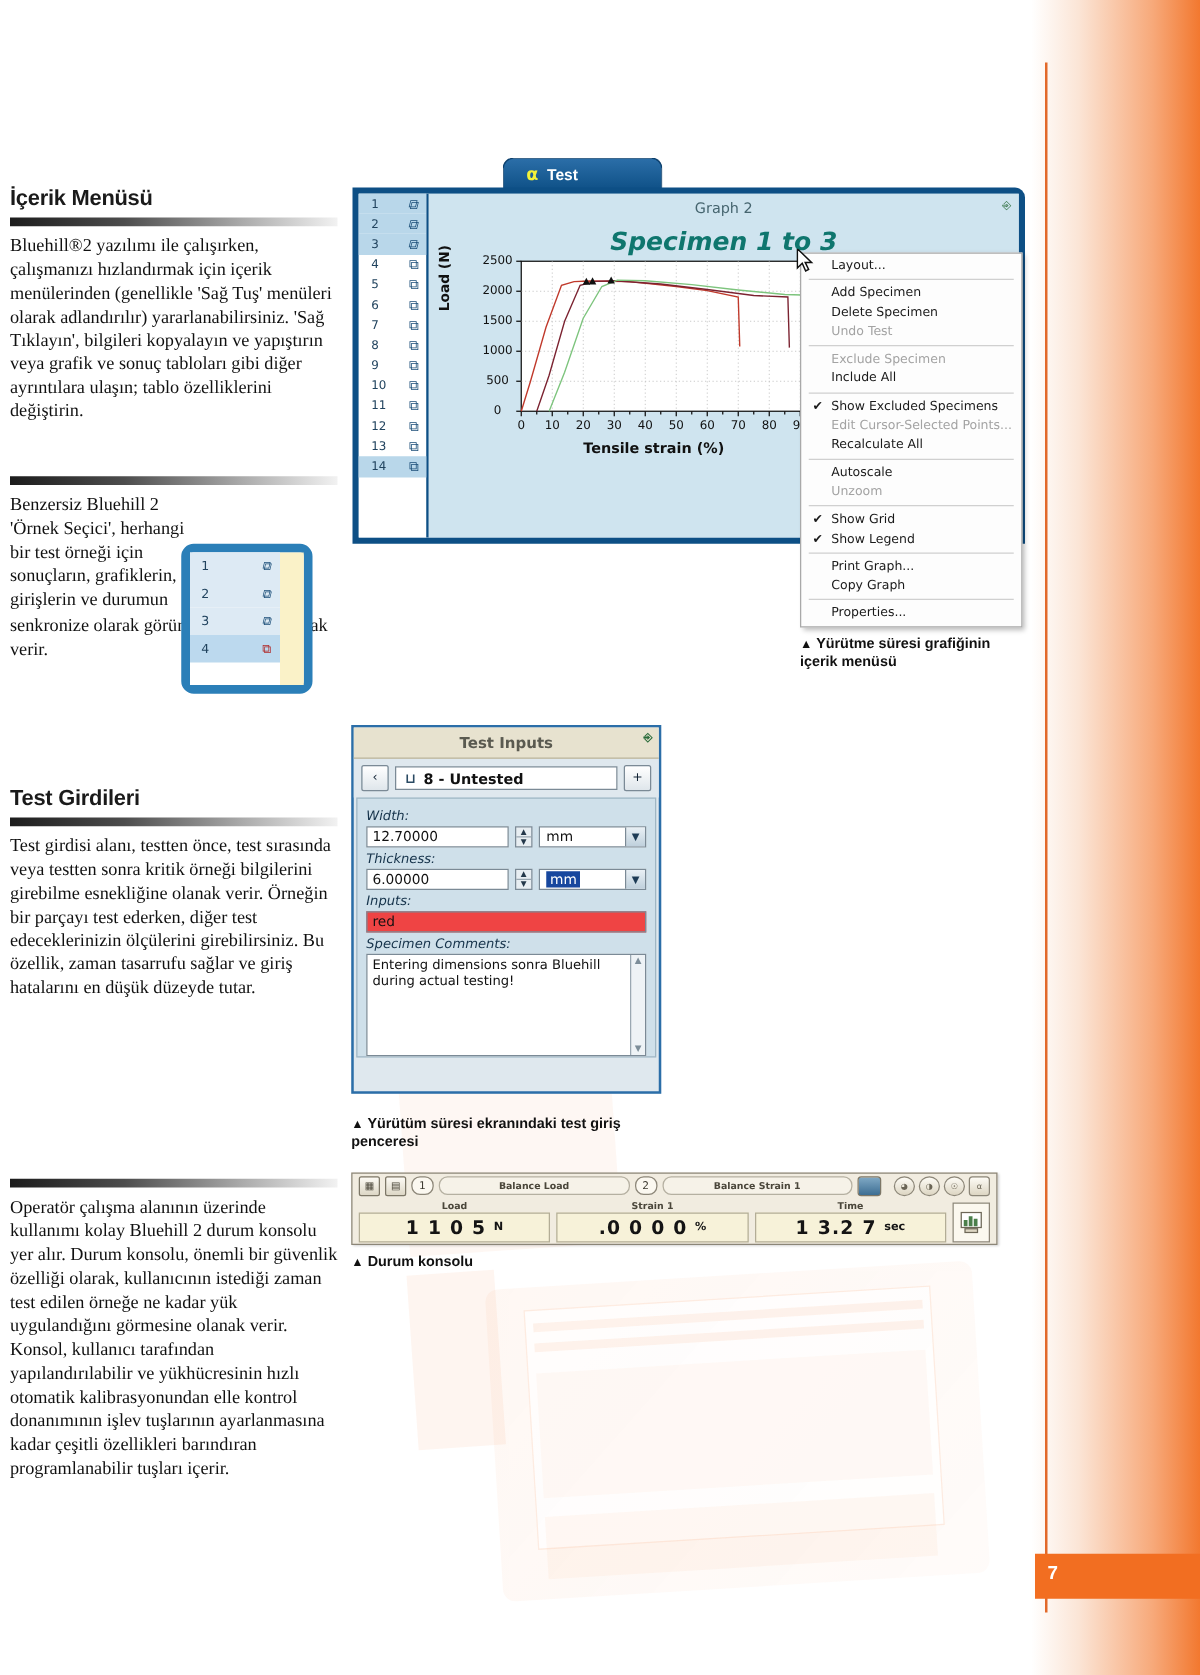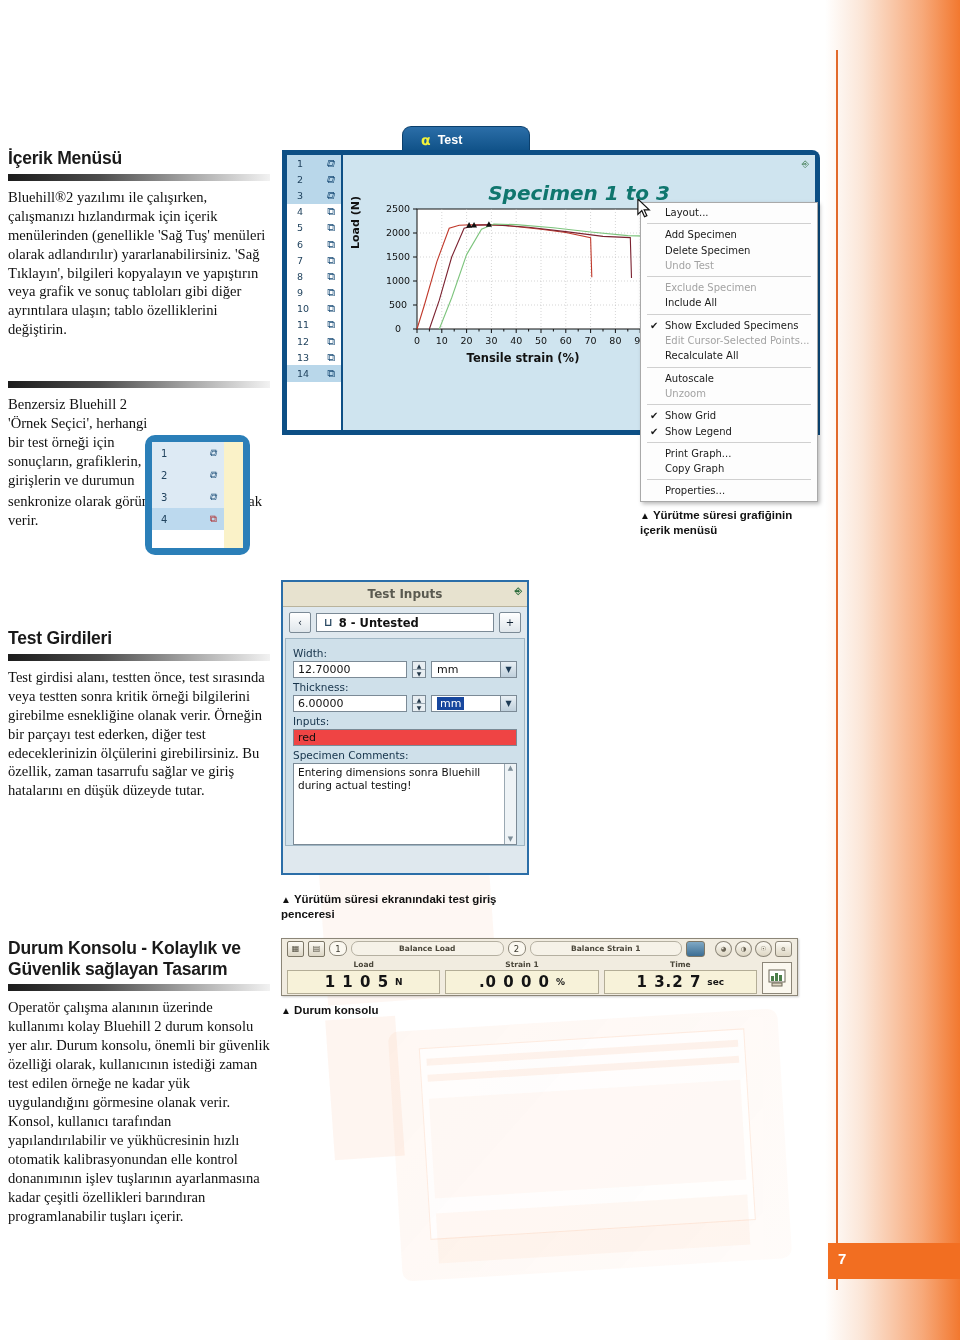--- a/index.html
+++ b/index.html
@@ -158,21 +158,21 @@
     width:20px;height:19px;border:1px solid #7b8a96;background:linear-gradient(#fff,#dfe6eb);
     font-size:10px;display:flex;align-items:center;justify-content:center;color:#123;
     border-radius:2px;
   }
   .ti-specbox{
     flex:1;height:19px;background:#fff;border:1px solid #7b8a96;
     display:flex;align-items:center;gap:6px;padding-left:7px;box-sizing:border-box;
     font-size:11.5px;font-weight:bold;color:#111;
   }
   .ti-fields{padding:5px 7px 0 7px;background:#cfe0ea;margin:0 2px;border:1px solid #9fb6c4;}
-  .fl{font-size:10.5px;color:#15324a;margin:3px 0 2px;}
+  .fl{font-size:10.5px;color:#15324a;margin:3px 0 2px;font-style:italic;}
   .frow{display:flex;align-items:stretch;gap:5px;margin-bottom:1px;}
   .fin{
     flex:1;height:17px;background:#fff;border:1px solid #7b8a96;
     font-size:11px;color:#111;padding:1px 0 0 4px;box-sizing:border-box;
   }
   .spin{width:12px;border:1px solid #7b8a96;background:#e8eef2;display:flex;flex-direction:column;}
   .spin div{flex:1;display:flex;align-items:center;justify-content:center;font-size:6px;color:#24384a;}
   .spin div:first-child{border-bottom:1px solid #9aa8b2;}
   .fsel{
     width:86px;height:17px;background:#fff;border:1px solid #7b8a96;
@@ -288,21 +288,20 @@
     <p class="body-txt" style="margin-top:2px;">senkronize olarak görüntülenmesine olanak verir.</p>
   </div>
 
   <div style="position:absolute;top:628px;left:0;width:262px;">
     <h2 class="sect">Test Girdileri</h2>
     <div class="rule"></div>
     <p class="body-txt">Test girdisi alanı, testten önce, test sırasında veya testten sonra kritik örneği bilgilerini girebilme esnekliğine olanak verir. Örneğin bir parçayı test ederken, diğer test edeceklerinizin ölçülerini girebilirsiniz. Bu özellik, zaman tasarrufu sağlar ve giriş hatalarını en düşük düzeyde tutar.</p>
   </div>
 
   <div style="position:absolute;top:938px;left:0;width:262px;">
-    <h2 class="sect">Durum Konsolu - Kolaylık ve Güvenlik sağlayan Tasarım</h2>
     <div class="rule"></div>
     <p class="body-txt">Operatör çalışma alanının üzerinde kullanımı kolay Bluehill 2 durum konsolu yer alır. Durum konsolu, önemli bir güvenlik özelliği olarak, kullanıcının istediği zaman test edilen örneğe ne kadar yük uygulandığını görmesine olanak verir. Konsol, kullanıcı tarafından yapılandırılabilir ve yükhücresinin hızlı otomatik kalibrasyonundan elle kontrol donanımının işlev tuşlarının ayarlanmasına kadar çeşitli özellikleri barındıran programlanabilir tuşları içerir.</p>
   </div>
 
 </div>
 
 <div id="spec-selector">
   <div class="ss-frame"></div>
   <div class="ss-yellow"></div>
   <div class="ss-list" id="ss-list">
@@ -384,20 +383,21 @@
           <div class="spec-row">
             <span>13</span>
             <span class="spec-ico" style="transform: none;">⧉</span>
           </div>
           <div class="spec-row sel">
             <span>14</span>
             <span class="spec-ico" style="transform: none;">⧉</span>
           </div>
         </div>
       <div class="graph-area">
+        <div class="graph-title">Graph 2</div>
         <div class="graph-export">⎆</div>
         <div class="graph-sub">Specimen 1 to 3</div>
         <div class="plot-wrap">
           <div class="ylabel">Load (N)</div>
           <div class="xlabel">Tensile strain (%)</div>
           <svg id="plot-svg" width="285" height="145" viewBox="0 0 285 145">
               <rect x="34" y="6" width="248" height="120" fill="#ffffff" stroke="#111" stroke-width="1"></rect>
               <line x1="58.8" y1="6" x2="58.8" y2="126" stroke="#b9b9b9" stroke-width="0.6" stroke-dasharray="1 2"></line>
               <line x1="83.6" y1="6" x2="83.6" y2="126" stroke="#b9b9b9" stroke-width="0.6" stroke-dasharray="1 2"></line>
               <line x1="108.39999999999999" y1="6" x2="108.39999999999999" y2="126" stroke="#b9b9b9" stroke-width="0.6" stroke-dasharray="1 2"></line>

